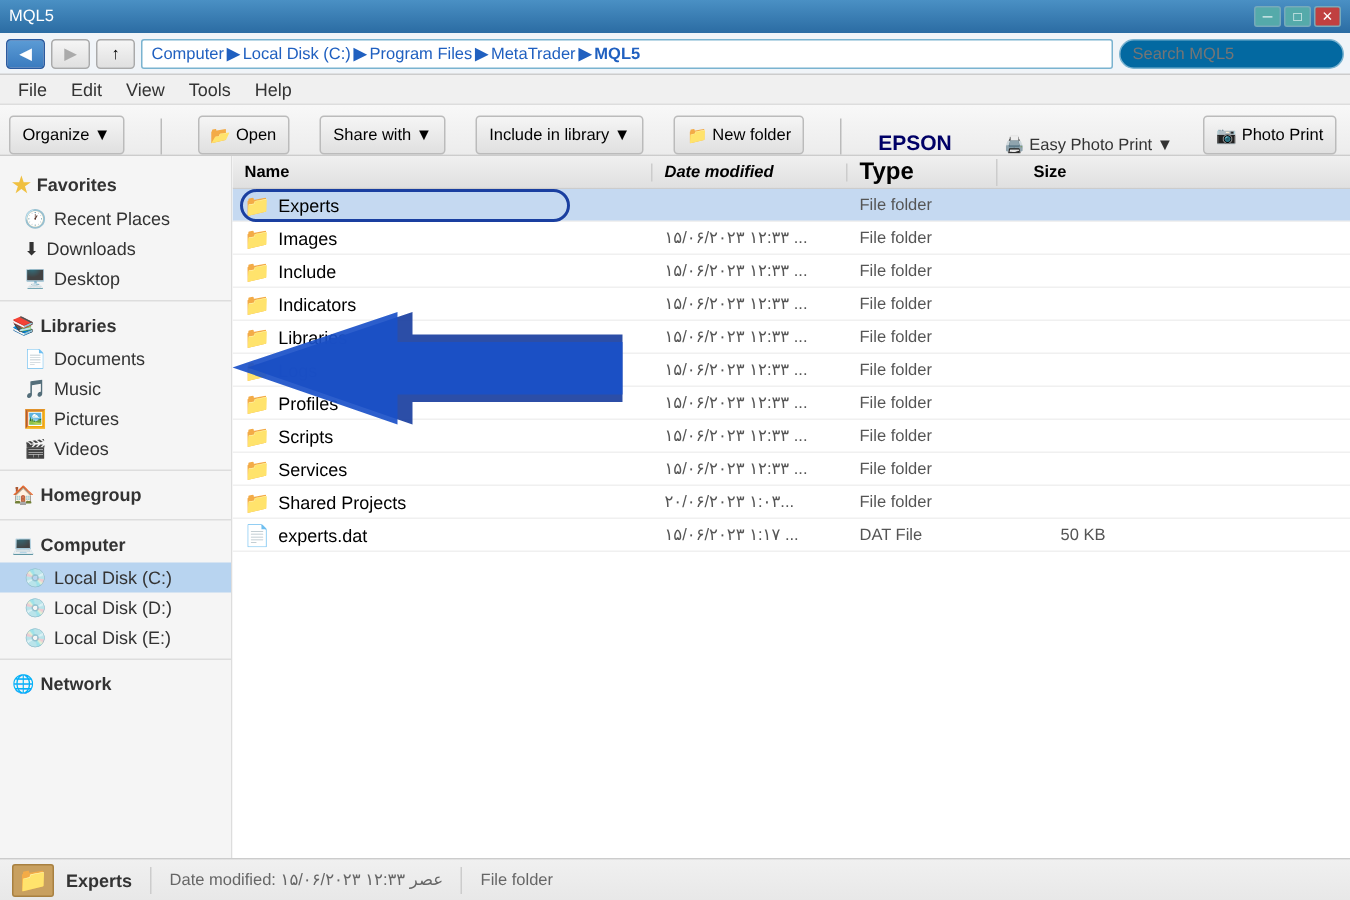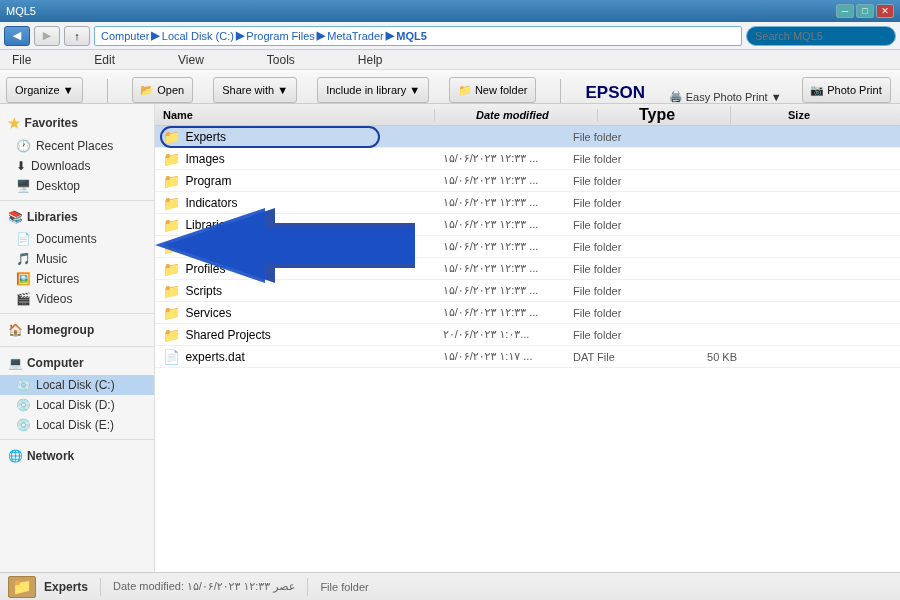--- a/index.html
+++ b/index.html
@@ -14,45 +14,45 @@
     
     .address-bar { height: 28px; background: #f0f4f8; border-bottom: 1px solid #ccc; display: flex; align-items: center; padding: 0 4px; gap: 4px; }
     .nav-btn { width: 26px; height: 20px; background: linear-gradient(to bottom, #f5f5f5, #e0e0e0); border: 1px solid #aaa; border-radius: 3px; display: flex; align-items: center; justify-content: center; cursor: pointer; font-size: 11px; }
     .back-btn { background: linear-gradient(to bottom, #5b9bd5, #3a7bbf); border-color: #2a5a9f; color: #fff; }
     .breadcrumb-bar { flex: 1; height: 20px; background: #fff; border: 1px solid #7ab3d0; border-radius: 2px; display: flex; align-items: center; padding: 0 6px; font-size: 11px; color: #333; overflow: hidden; }
     .breadcrumb-sep { color: #2060c0; margin: 0 2px; font-weight: bold; }
     .breadcrumb-part { color: #2060c0; cursor: pointer; }
     .search-bar { width: 150px; height: 20px; border: 1px solid #7ab3d0; border-radius: 10px; padding: 0 8px; font-size: 11px; background: #0369a1; }
 
     
-    .menu-bar { height: 20px; background: #f0f0f0; border-bottom: 1px solid #ddd; display: flex; align-items: center; padding: 0 4px; gap: 47px; }
+    .menu-bar { height: 20px; background: #f0f0f0; border-bottom: 1px solid #ddd; display: flex; align-items: center; padding: 0 4px; }
     .menu-item { padding: 2px 8px; font-size: 12px; color: #333; cursor: pointer; }
 
     
     .toolbar { height: 34px; background: linear-gradient(to bottom, #f8f8f8, #ececec); border-bottom: 1px solid #ccc; display: flex; align-items: flex-end; padding: 0 6px; gap: 20px; }
     .tool-btn { height: 26px; padding: 0 8px; background: linear-gradient(to bottom, #f5f5f5, #e0e0e0); border: 1px solid #bbb; border-radius: 3px; font-size: 11px; cursor: pointer; display: flex; align-items: center; gap: 3px; }
     .tool-sep { width: 1px; height: 24px; background: #bbb; margin: 0 4px; }
-    .epson-label { font-size: 17px; color: #006; font-weight: bold; margin-right: 4px; }
+    .epson-label { font-size: 14px; color: #006; font-weight: bold; margin-right: 15px; }
     .epson-app { font-size: 11px; color: #333; display: flex; align-items: center; gap: 3px; }
 
     
     .main { display: flex; height: calc(600px - 22px - 28px - 20px - 34px - 28px); }
 
     
     .sidebar { width: 155px; background: #f5f5f5; border-right: 1px solid #ddd; overflow-y: auto; padding: 6px 0; }
     .sidebar-section { margin-bottom: 4px; }
     .sidebar-item { display: flex; align-items: center; padding: 3px 8px 3px 16px; gap: 5px; cursor: pointer; font-size: 12px; color: #333; }
     .sidebar-item.selected { background: #b8d4f0; }
     .sidebar-section-title { padding: 5px 8px; font-size: 12px; color: #333; font-weight: bold; display: flex; align-items: center; gap: 4px; cursor: pointer; }
     .star-icon { color: #f0c040; font-size: 14px; }
     .sidebar-divider { height: 1px; background: #ddd; margin: 4px 0; }
 
     
     .file-list-container { flex: 1; overflow-y: auto; background: #fff; }
-    .file-list-header { display: flex; background: linear-gradient(to bottom, #f0f0f0, #e0e0e0); border-bottom: 1px solid #ccc; height: 22px; align-items: center; gap: 33px; }
+    .file-list-header { display: flex; background: linear-gradient(to bottom, #f0f0f0, #e0e0e0); border-bottom: 1px solid #ccc; height: 22px; align-items: center; }
     .col-name { width: 280px; padding: 0 8px; font-size: 11px; font-weight: bold; border-right: 1px solid #ccc; cursor: pointer; }
     .col-date { width: 130px; padding: 0 8px; font-size: 11px; font-weight: bold; border-right: 1px solid #ccc; cursor: pointer; font-style: italic; }
     .col-type { width: 100px; padding: 0 8px; font-size: 16px; font-weight: bold; border-right: 1px solid #ccc; cursor: pointer; }
     .col-size { width: 80px; padding: 0 8px; font-size: 11px; font-weight: bold; cursor: pointer; margin-left: 16px; }
 
     .file-row { display: flex; align-items: center; height: 22px; border-bottom: 1px solid #f0f0f0; }
     .file-row.selected { background: #b8d4f0; }
     .file-name { width: 280px; padding: 0 8px; font-size: 12px; display: flex; align-items: center; gap: 5px; overflow: hidden; white-space: nowrap; }
     .file-date { width: 130px; padding: 0 8px; font-size: 11px; color: #555; overflow: hidden; white-space: nowrap; }
     .file-type { width: 100px; padding: 0 8px; font-size: 11px; color: #555; }
@@ -250,21 +250,21 @@
             <span style="font-size: 14px;">📁</span>
             <span>Images</span>
           </div>
           <div class="file-date">۱۵/۰۶/۲۰۲۳ ۱۲:۳۳ ...</div>
           <div class="file-type">File folder</div>
           <div class="file-size"></div>
         </div>
         <div class="file-row">
           <div class="file-name">
             <span style="font-size: 14px;">📁</span>
-            <span>Program</span>
+            <span>Include</span>
           </div>
           <div class="file-date">۱۵/۰۶/۲۰۲۳ ۱۲:۳۳ ...</div>
           <div class="file-type">File folder</div>
           <div class="file-size"></div>
         </div>
         <div class="file-row">
           <div class="file-name">
             <span style="font-size: 14px;">📁</span>
             <span>Indicators</span>
           </div>

